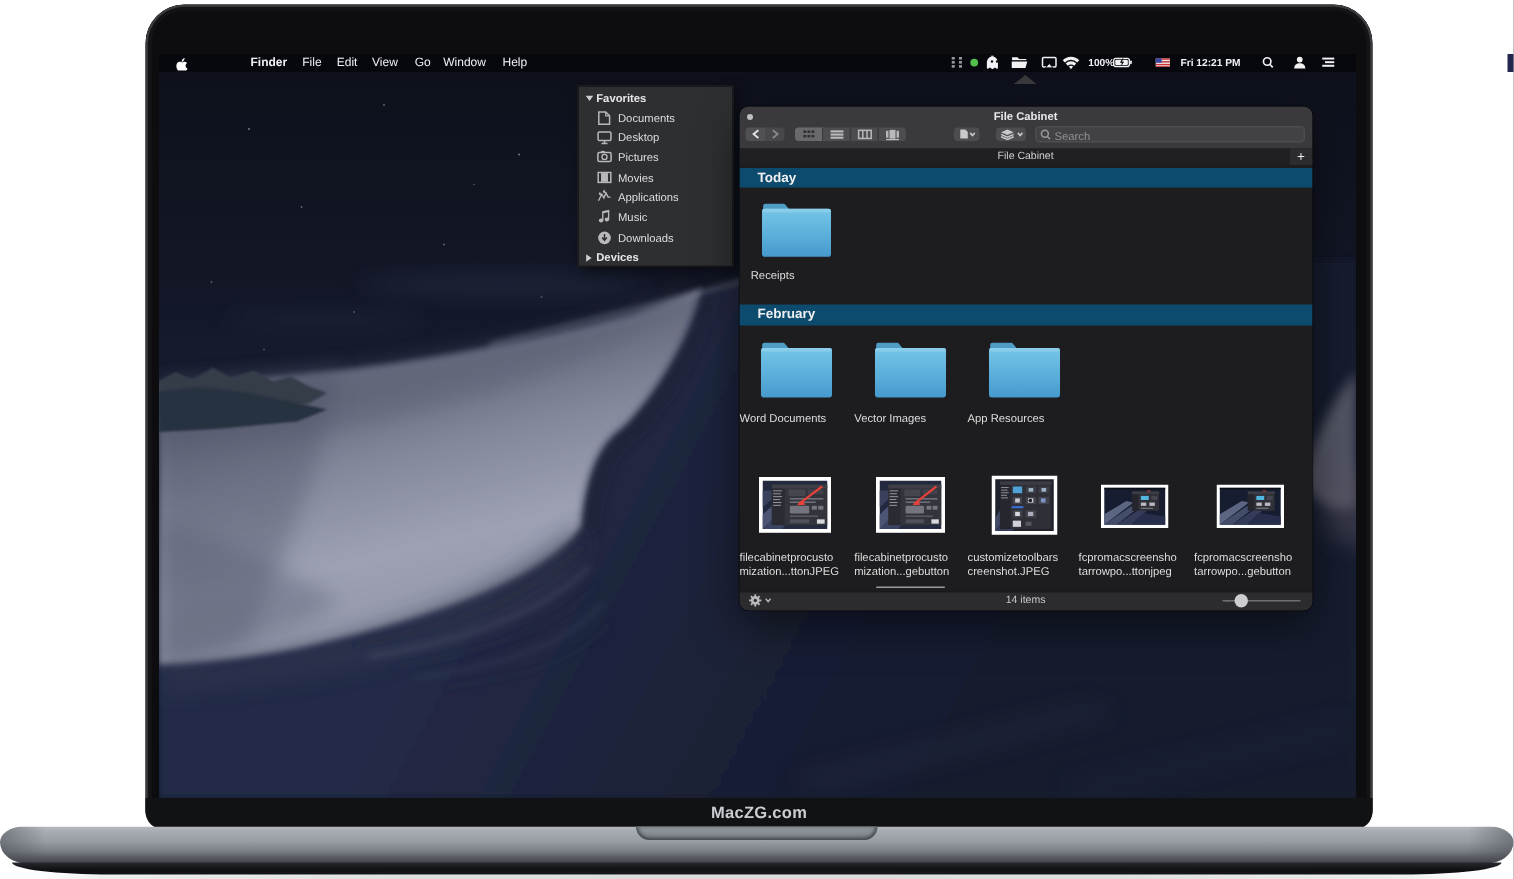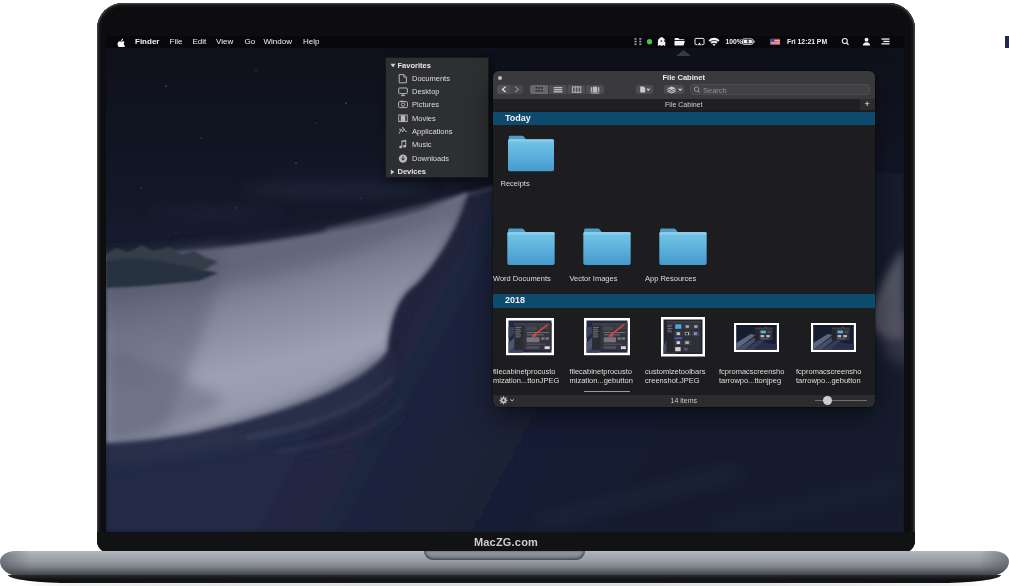--- a/index.html
+++ b/index.html
@@ -19,21 +19,21 @@
       linear-gradient(#b6bac0 0%, #a8adb3 12%, #989da3 40%, #7b8086 65%, #53575d 86%, #3e4248 100%); }
   #notch { left:424px; top:551px; width:161px; height:9px;
     border-radius:0 0 9px 9px;
     background:linear-gradient(#92989e, #7e838a); box-shadow:inset 0 -2px 2.5px rgba(40,44,50,.5), inset 2px 0 2px rgba(50,54,58,.35), inset -2px 0 2px rgba(50,54,58,.35); }
   #lip { left:8px; top:574.5px; width:993px; height:8.5px;
     border-radius:0 0 70px 70px / 0 0 8.5px 8.5px;
     background:linear-gradient(#27292d, #101114 60%, #090a0c 100%); }
   #lipshadow { left:30px; top:582.5px; width:949px; height:4px; border-radius:50%;
     background:rgba(110,112,118,.38); filter:blur(2px); }
   #bluesq { left:1005px; top:36px; width:4px; height:11.5px; background:#23274e; }
-  .mitem { position:absolute; top:0; height:11.5px; line-height:11.5px; white-space:nowrap; }
+  .mitem { position:absolute; top:0; height:11.5px; line-height:11.5px; white-space:nowrap;margin-left:32px; }
   .favrow { position:absolute; left:0; width:104px; height:13.3px; line-height:13.3px; white-space:nowrap; }
   .favrow .ic { position:absolute; left:12px; top:0; width:10px; height:13.3px; }
   .favrow .tx { position:absolute; left:26px; }
   .favhead { font-weight:bold; color:#e8e8ea; }
   .sechead { position:absolute; left:0; width:381.5px; height:13.5px; background:#0c4a6e;
      color:#f0f0f0; font-size:9px; font-weight:bold; line-height:13.5px; padding-left:12px; }
   .flabel { position:absolute; text-align:left; font-size:7.5px; color:#dededf; white-space:nowrap; }
 </style>
 </head>
 <body>
@@ -368,21 +368,21 @@
         <circle cx="3.6" cy="3.2" r="2.3" stroke="#98989d" stroke-width="1" fill="none"></circle>
         <line x1="5.3" y1="5" x2="7" y2="6.8" stroke="#98989d" stroke-width="1"></line>
       </svg>
       <div class="abs" style="left:210px;top:15.2px;font-size:7.5px;color:#919196;">Search</div>
 
       <div class="abs" style="left:0;top:27.5px;width:381.5px;height:11.2px;background:#202022;"></div>
       <div class="abs" style="left:0;top:27.5px;width:381.5px;height:11.2px;text-align:center;font-size:7px;color:#cfcfd1;line-height:11.2px;">File Cabinet</div>
       <div class="abs" style="left:367px;top:27.5px;width:14.5px;height:11.2px;background:#2c2c2e;color:#ececee;font-size:9px;text-align:center;line-height:10.5px;">+</div>
 
       <div class="sechead" style="top:40.7px;">Today</div>
-      <div class="sechead" style="top:223.3px;">2018</div>
+      <div class="sechead" style="top:132.4px;">February</div>
 
       <svg class="abs" style="left:14.5px;top:62.5px;" width="46" height="39" viewBox="0 0 48 38">
         <use href="#folderic"></use>
       </svg>
       <div class="flabel" style="left:7.5px;top:107.5px;width:60px;">Receipts</div>
       <svg class="abs" style="left:13.5px;top:157px;" width="48" height="37.5" viewBox="0 0 48 38">
           <use href="#folderic"></use>
         </svg>
       <svg class="abs" style="left:89.5px;top:157px;" width="48" height="37.5" viewBox="0 0 48 38">
           <use href="#folderic"></use>

